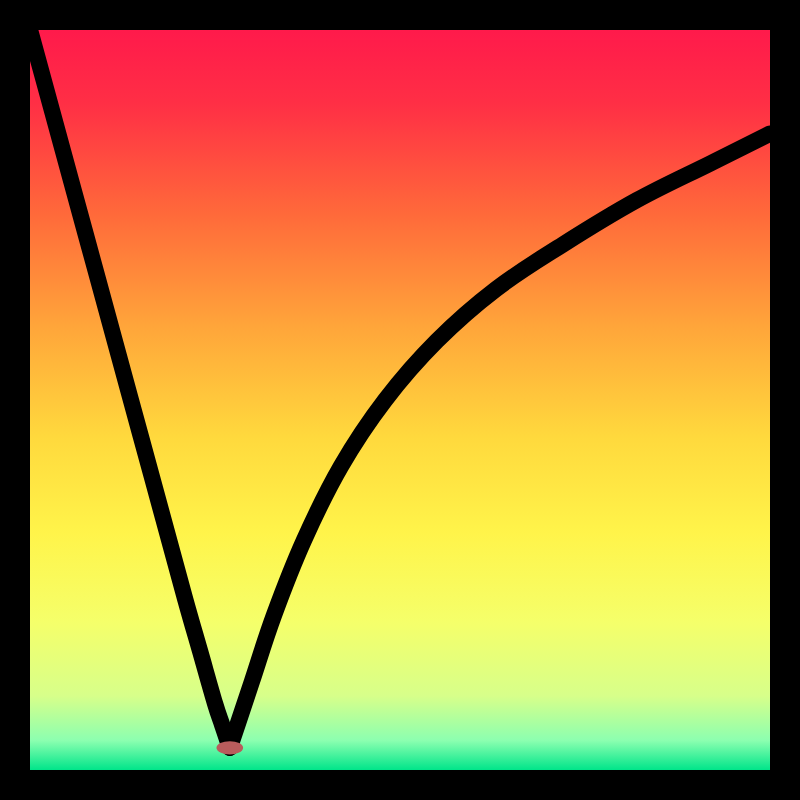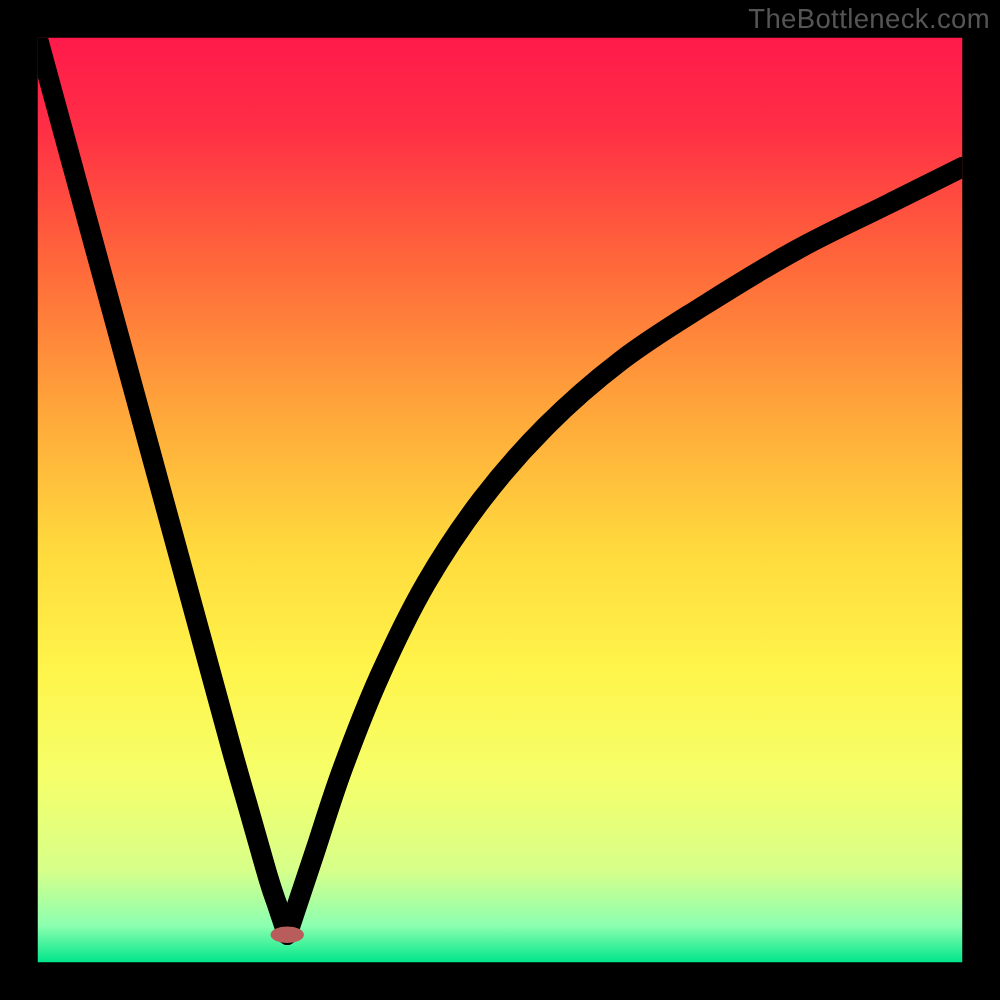--- a/index.html
+++ b/index.html
@@ -44,21 +44,20 @@
     stroke: #000000;
     stroke-width: 2.2;
     stroke-linejoin: round;
     stroke-linecap: round;
   }
 </style>
 </head>
 <body>
 
 <div class="frame">
-  <div class="attribution">TheBottleneck.com</div>
 
   <svg class="plot" viewBox="0 0 100 100" preserveAspectRatio="none">
     <defs>
       <linearGradient id="bg-grad" x1="0" y1="0" x2="0" y2="1">
       <stop offset="0%" stop-color="#ff1a4b"></stop>
           <stop offset="10%" stop-color="#ff2f45"></stop>
           <stop offset="25%" stop-color="#ff6a3a"></stop>
           <stop offset="40%" stop-color="#ffa53a"></stop>
           <stop offset="55.00000000000001%" stop-color="#ffd93d"></stop>
           <stop offset="68%" stop-color="#fff44a"></stop>

